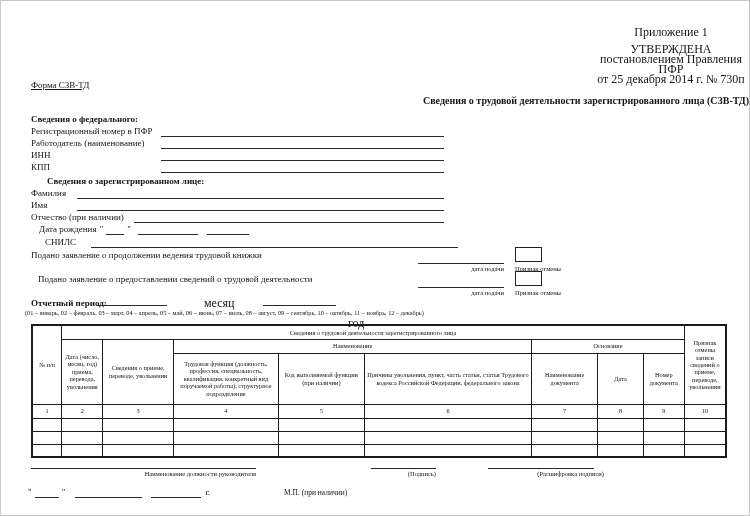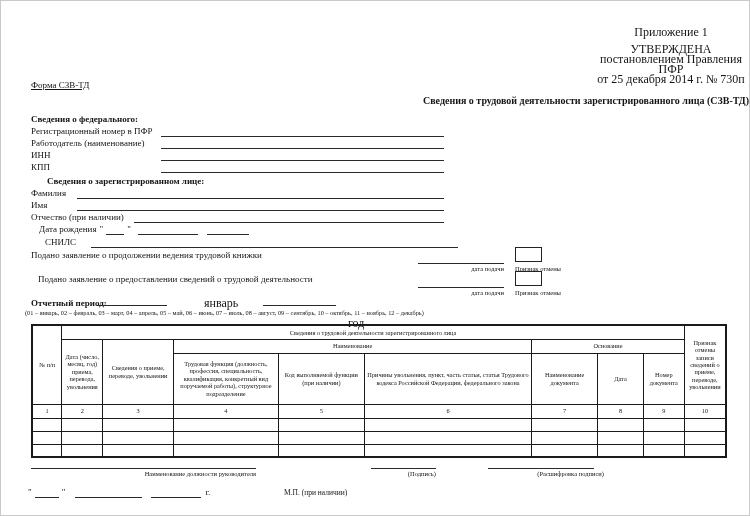--- a/index.html
+++ b/index.html
@@ -97,21 +97,21 @@
   <div class="abs s65 ctr" style="left:494px;top:264px;width:66px;">Признак отмены</div>
 
   <div class="abs s9" style="left:30px;top:273px;margin-left:7px;">Подано заявление о предоставлении сведений о трудовой деятельности</div>
   <div class="abs line" style="left:417px;top:276px;width:86px;"></div>
   <div class="abs s65 ctr" style="left:417px;top:288px;width:86px;">дата подачи</div>
   <div class="abs chk" style="left:514px;top:270px;"></div>
   <div class="abs s65 ctr" style="left:494px;top:288px;width:66px;">Признак отмены</div>
 
   <div class="abs s9 b" style="left:30px;top:297px;">Отчетный период:</div>
   <div class="abs line" style="left:96px;top:294px;width:70px;"></div>
-  <div class="abs s8" style="left:203px;top:297px;">январь</div>
+  <div class="abs s8" style="left:203px;top:297px;">месяц</div>
   <div class="abs line" style="left:262px;top:294px;width:73px;"></div>
   <div class="abs s8" style="left:347px;top:297px;margin-top:20px;">год</div>
   <div class="abs s63" style="left:24px;top:308px;width:500px;">(01 – январь, 02 – февраль, 03 – март, 04 – апрель, 05 – май, 06 – июнь, 07 – июль, 08 – август, 09 – сентябрь, 10 – октябрь, 11 – ноябрь, 12 – декабрь)</div>
 
   <table class="grid abs" style="left:30px;top:323px;">
     <colgroup>
       <col style="width:4.3%">
         <col style="width:5.9%">
         <col style="width:10.2%">
       <col style="width:15.1%">

